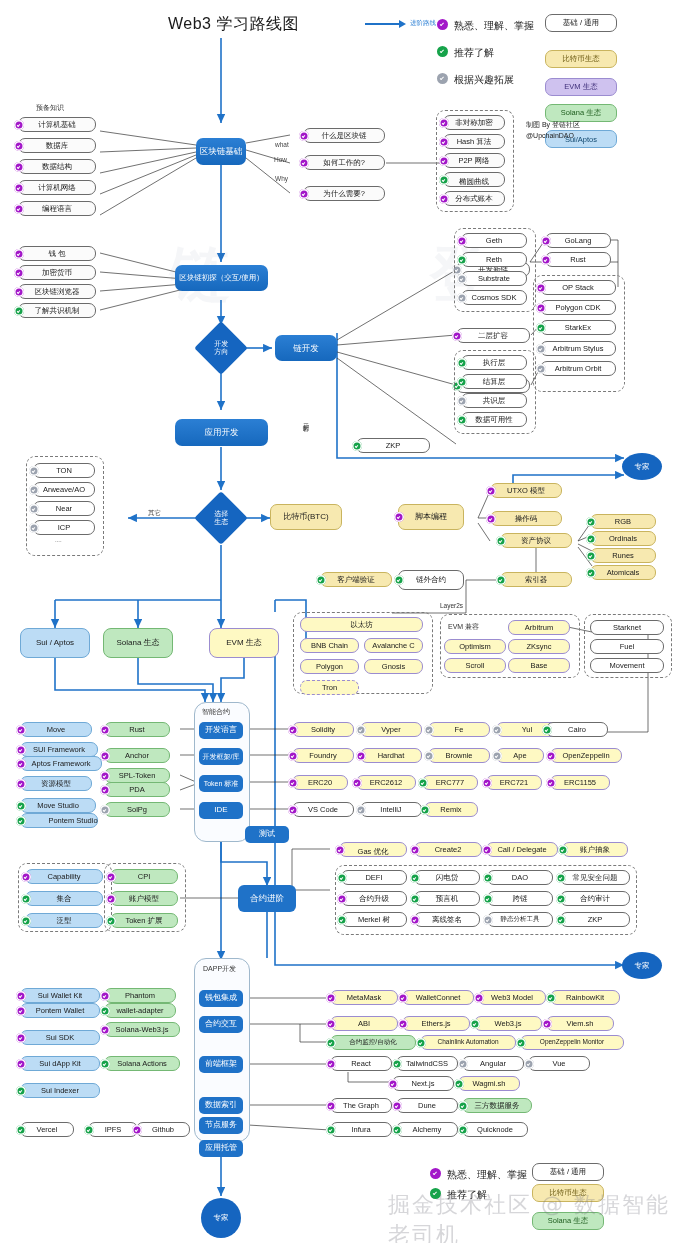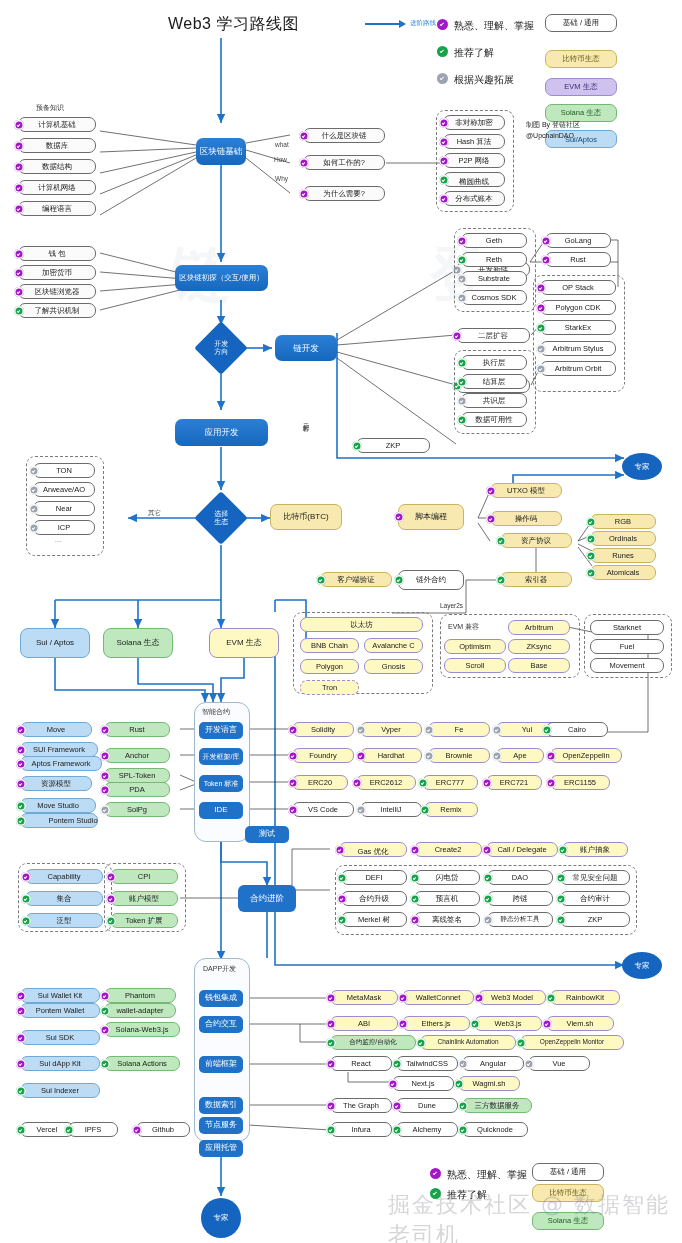--- a/index.html
+++ b/index.html
@@ -849,21 +849,21 @@
     </div>
   <div class="node pill white" style="left:462px;top:1122px;width:66px;">
       <span class="marker m-green"></span>
       <span>Quicknode</span>
     </div>
 
   <div class="node pill white" style="left:20px;top:1122px;width:54px;">
       <span class="marker m-green"></span>
       <span>Vercel</span>
     </div>
-  <div class="node pill white" style="left:68px;top:1122px;width:50px;text-align:center;">
+  <div class="node pill white" style="left:88px;top:1122px;width:50px;text-align:center;">
       <span class="marker m-green"></span>
       <span>IPFS</span>
     </div>
   <div class="node pill white" style="left:136px;top:1122px;width:54px;">
       <span class="marker m-purple"></span>
       <span>Github</span>
     </div>
 
   <div class="legend-row" style="left:430px;top:1168px;">
     <span class="legend-dot" style="background:#a317c9;"></span>

